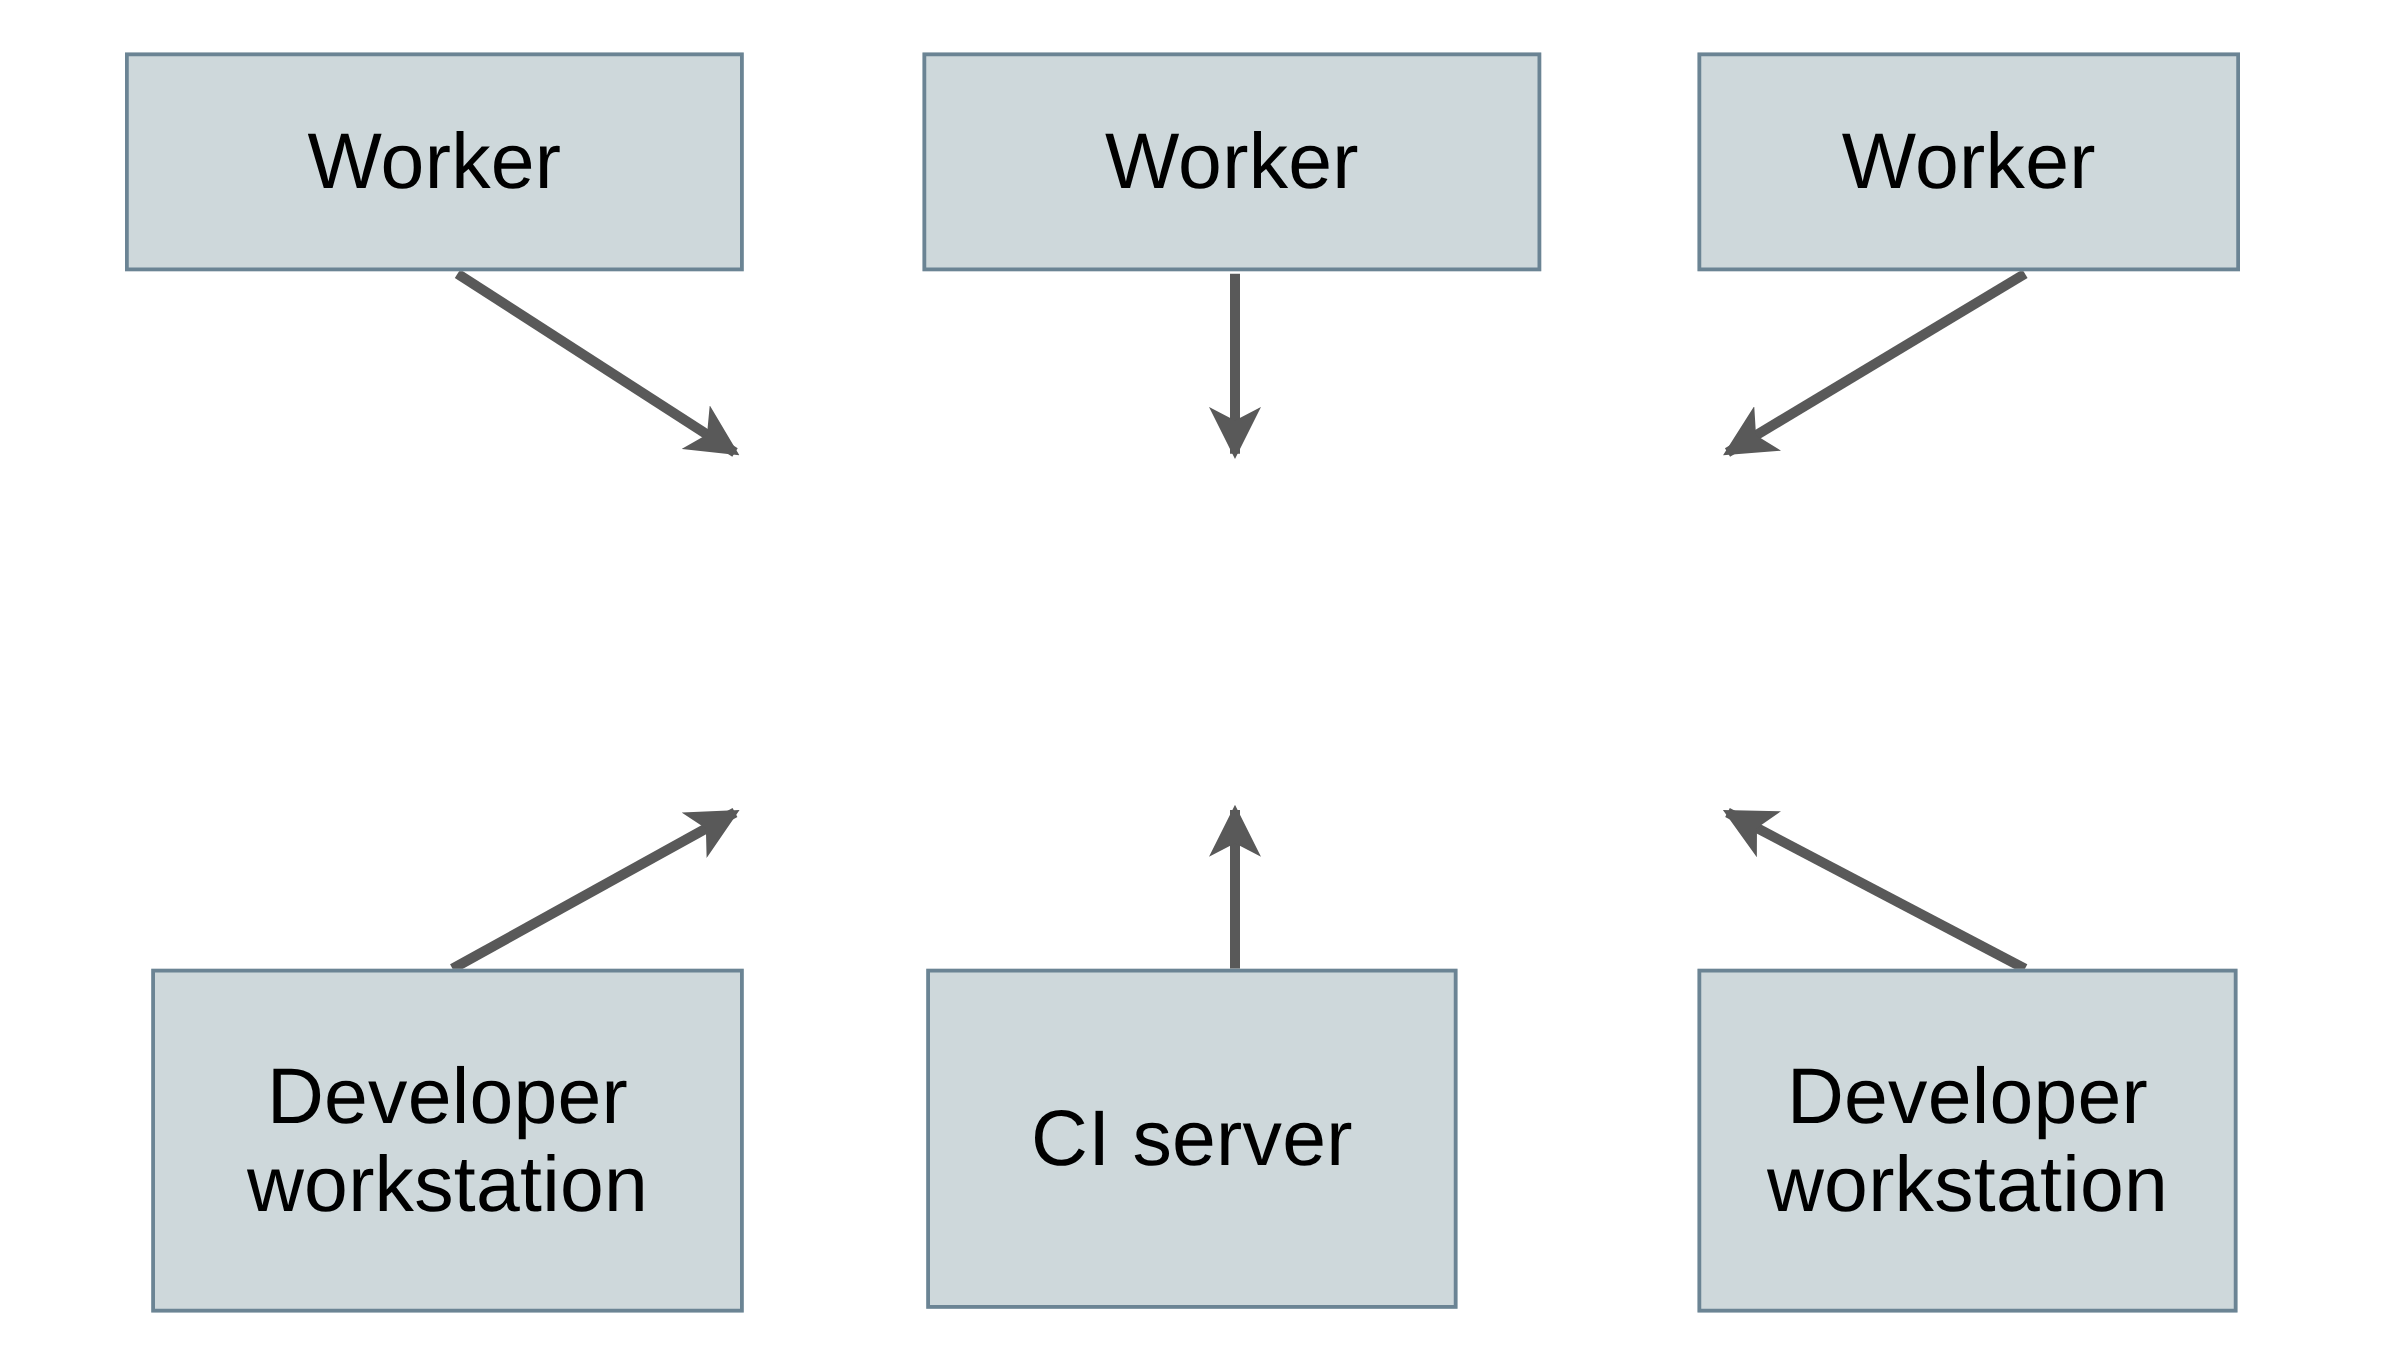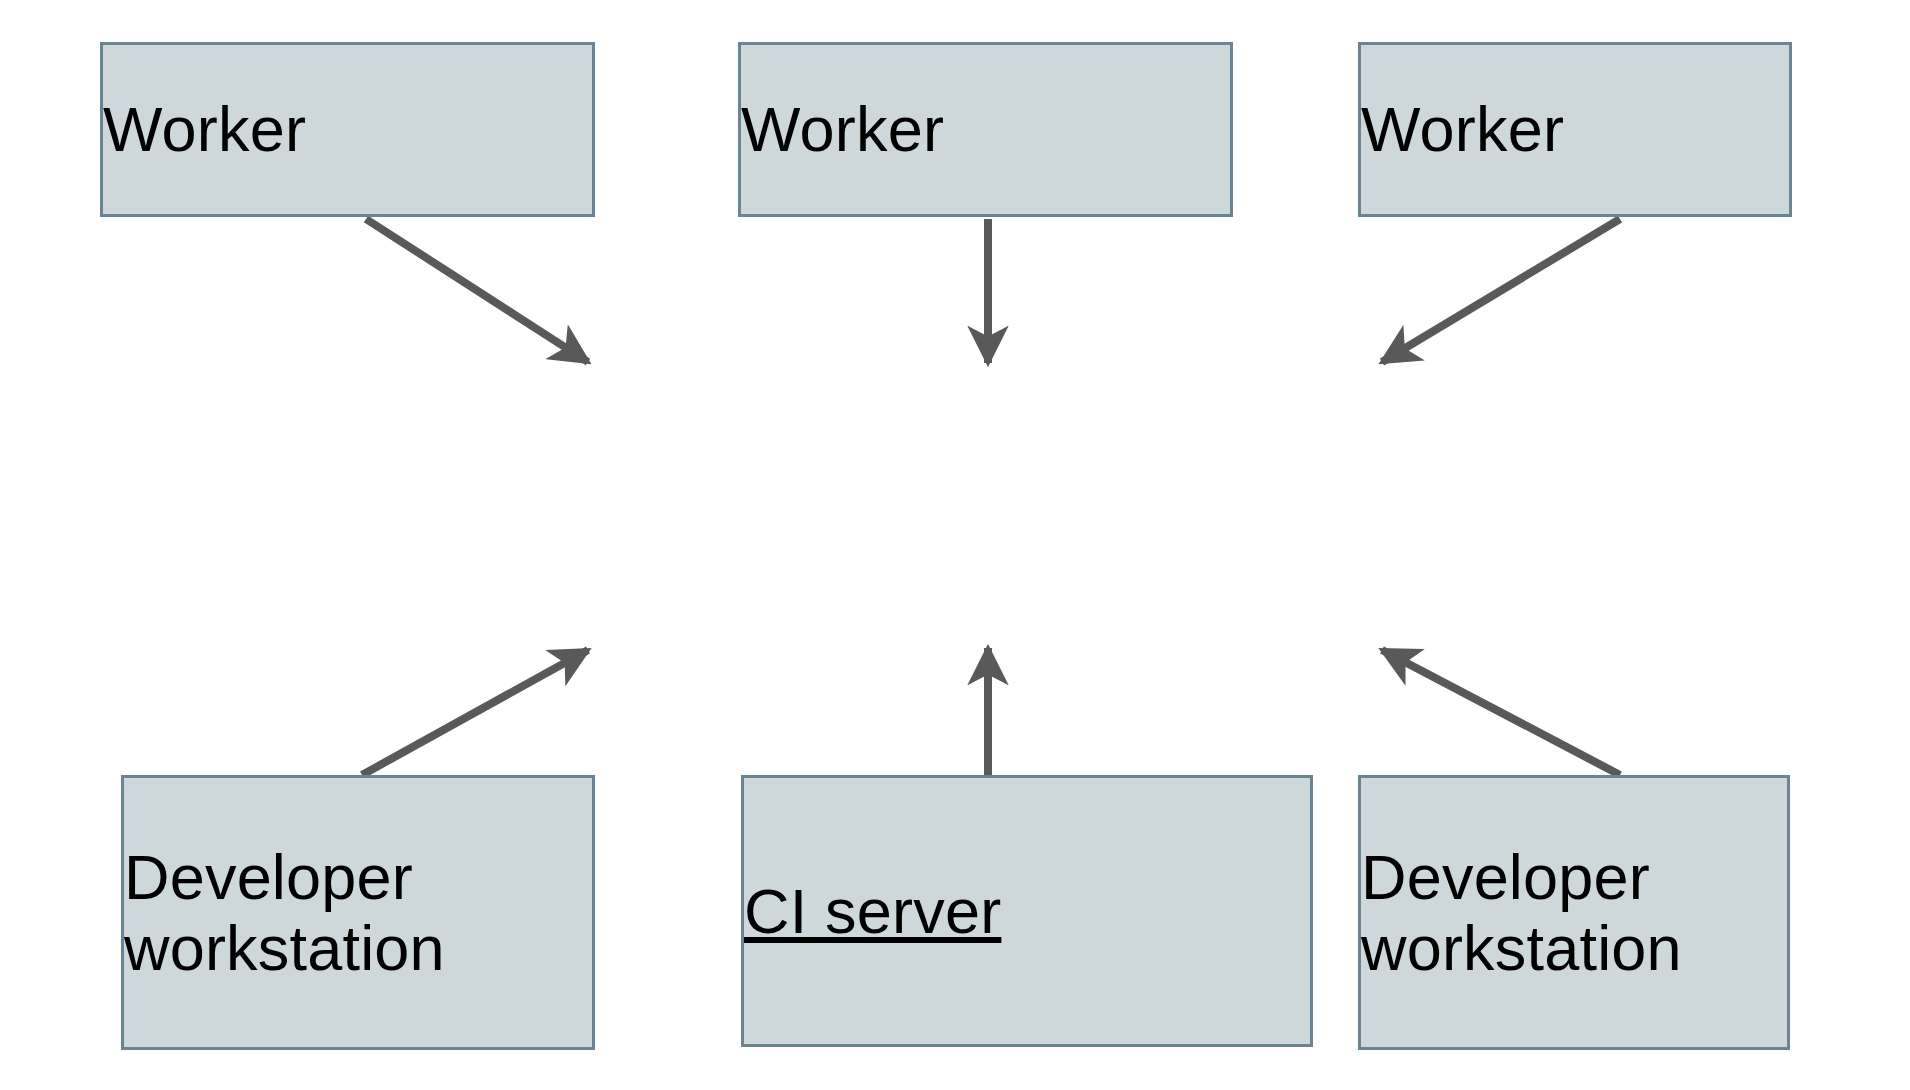--- a/index.html
+++ b/index.html
@@ -25,41 +25,41 @@
     pointer-events: none;
   }
   .node {
     position: absolute;
     box-sizing: border-box;
     background: #ced8db;
     border: 3px solid #6b8494;
     display: flex;
     align-items: center;
     justify-content: center;
-    text-align: left;
+    text-align: center;
     color: #000000;
     font-weight: 400;
     line-height: 1.12;
     white-space: pre-line;
     letter-spacing: 0.2px;
   }
   .node-label {
     display: block;
     width: 100%;
     white-space: pre-line;
   }
   
   #node-worker-1 { left: 100px;  top: 42px;  width: 495px; height: 175px; font-size: 63px; }
   #node-worker-2 { left: 738px;  top: 42px;  width: 495px; height: 175px; font-size: 63px; }
   #node-worker-3 { left: 1358px; top: 42px;  width: 434px; height: 175px; font-size: 63px; }
   
   #node-build-master { left: 593px; top: 368px; width: 767px; height: 275px; font-size: 63px; }
   
   #node-dev-ws-left  { left: 121px;  top: 775px; width: 474px; height: 275px; font-size: 63px; }
-  #node-ci-server    { left: 741px;  top: 775px; width: 572px; height: 272px; font-size: 63px; text-decoration: underline; }
+  #node-ci-server    { left: 741px;  top: 775px; width: 425px; height: 272px; font-size: 63px; }
   #node-dev-ws-right { left: 1358px; top: 775px; width: 432px; height: 275px; font-size: 63px; }
 </style>
 </head>
 <body>
 
 <div id="canvas">
 
   <svg id="edges" viewBox="0 0 1910 1090" width="1910" height="1090" xmlns="http://www.w3.org/2000/svg">
     <defs>
       <marker id="arrowhead" viewBox="0 0 10 10" refX="9" refY="5" markerWidth="5.2" markerHeight="5.2" orient="auto-start-reverse">

